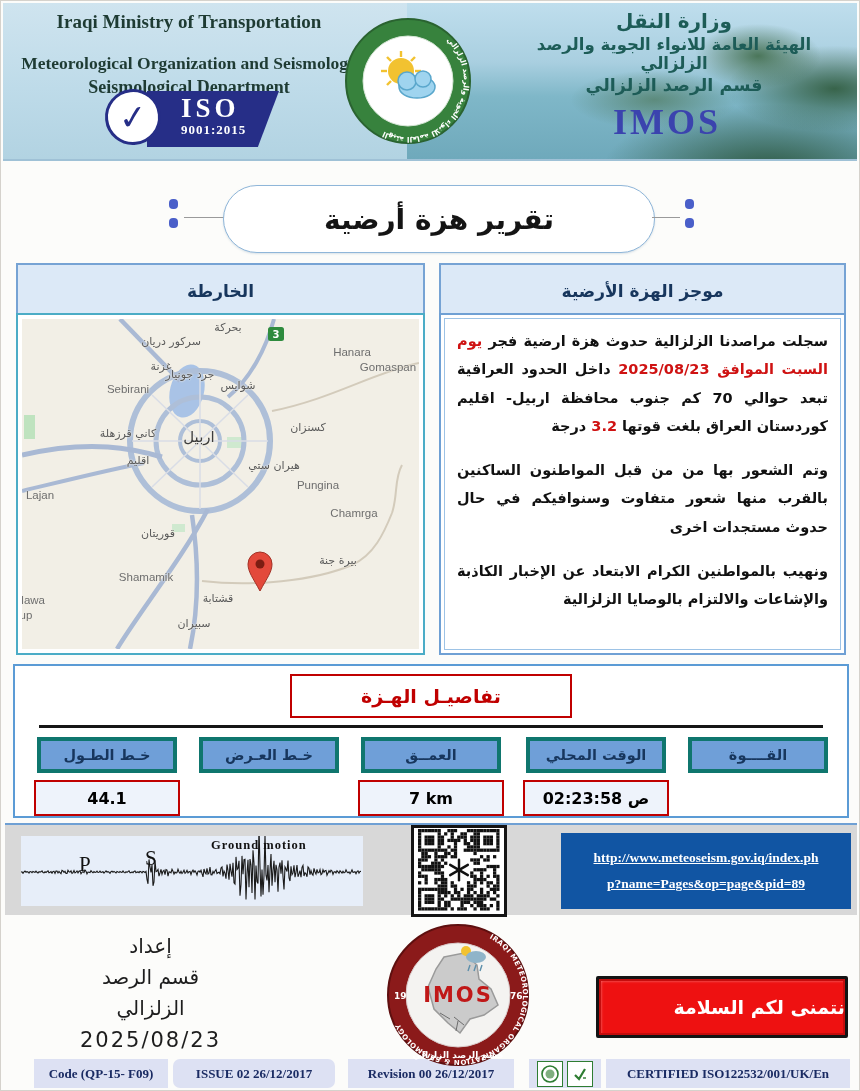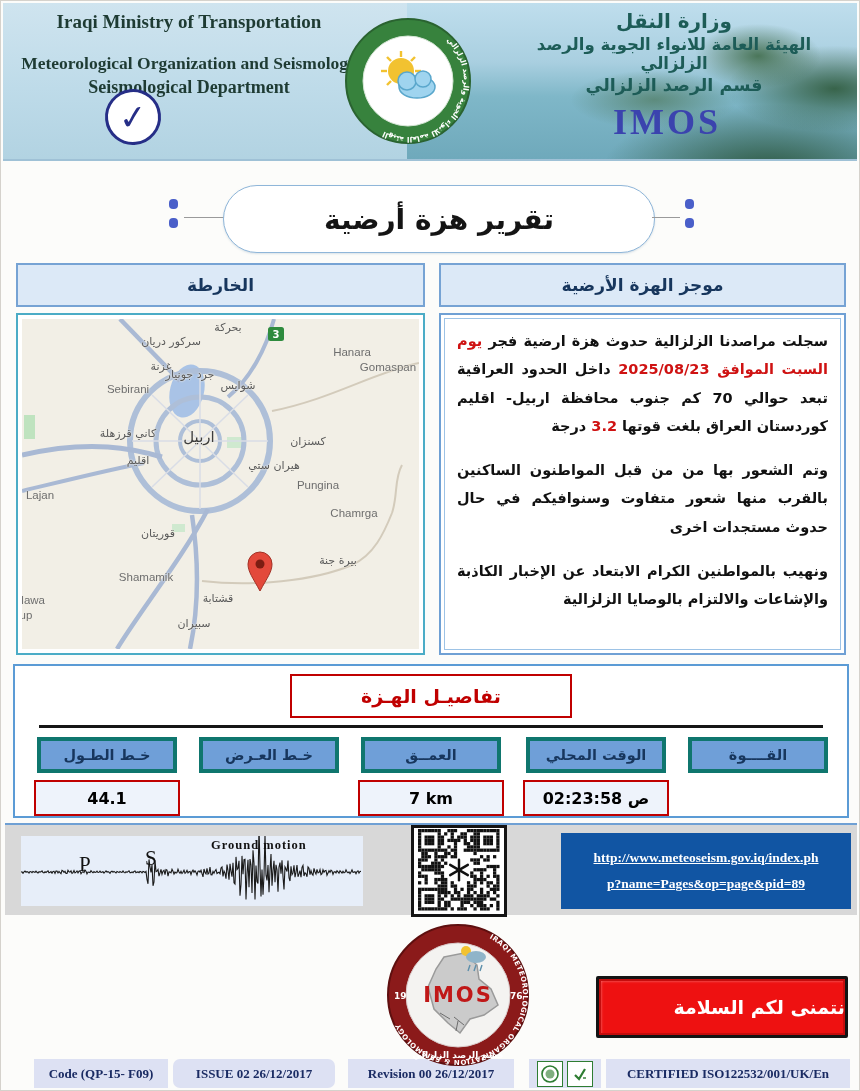--- a/index.html
+++ b/index.html
@@ -48,21 +48,21 @@
            justify-content:center;box-shadow:0 1px 2px rgba(120,150,180,.25);}
   .title-oval span{font-size:28px;font-weight:bold;color:#141414;direction:rtl;}
   .tline{position:absolute;top:48px;height:0;border-top:1.5px solid #9a9a9a;}
   .tline.l{left:183px;width:40px;}
   .tline.r{left:651px;width:28px;}
   .dots{position:absolute;width:9px;}
   .dots i{display:block;width:9px;height:10px;border-radius:4px;background:#4a5fc9;margin-bottom:9px;}
   .dots.l{left:168px;top:30px;}
   .dots.r{left:684px;top:30px;}
   
-  .sec-h{position:absolute;top:262px;height:44px;background:#dce9f7;border:2px solid #76a3d4;
+  .sec-h{position:absolute;top:262px;height:56px;background:#dce9f7;border:2px solid #76a3d4;
          box-sizing:border-box;display:flex;align-items:center;justify-content:center;
          font-weight:bold;font-size:17px;color:#17365d;direction:rtl;}
   .sec-h.map{left:15px;width:409px;}
   .sec-h.sum{left:438px;width:407px;}
   
   .map-box{position:absolute;left:15px;top:312px;width:409px;height:342px;background:#fff;
         border:2px solid #4bacc6;box-sizing:border-box;padding:4px;}
   .map-inner{position:relative;width:397px;height:330px;background:#f2efe6;overflow:hidden;}
   .map-inner svg{position:absolute;left:0;top:0;}
   .map-label{position:absolute;transform:translate(-50%,-50%);white-space:nowrap;
@@ -138,20 +138,24 @@
 <div id="page">
 
   <div class="hdr">
     <div class="hdr-photo"></div>
     <div class="hdr-en">
       <div class="l1">Iraqi Ministry of Transportation</div>
       <div class="l2">Meteorological Organization and Seismology</div>
       <div class="l3">Seismological  Department</div>
     </div>
     <div class="iso-badge">
+      <div class="iso-box">
+        <div class="t1">ISO</div>
+        <div class="t2">9001:2015</div>
+      </div>
       <div class="iso-circle">
         <span>✓</span>
       </div>
     </div>
     <div class="hdr-logo">
       <svg width="130" height="136" viewBox="0 0 130 136">
         <circle cx="65" cy="68" r="62" fill="#37823d" stroke="#2a6330" stroke-width="2"></circle>
         <circle cx="65" cy="68" r="45" fill="#ffffff" stroke="#d6e6d6" stroke-width="1"></circle>
         <defs>
             <path id="hArc" d="M65,12 a56,56 0 1,1 -0.1,0"></path>
@@ -255,21 +259,21 @@
         </g>
       </svg>
     <span class="map-label ar" style="left: 149px; top: 22px;">سركور دريان</span>
         <span class="map-label ar" style="left: 206px; top: 8px;">بحركة</span>
         <span class="map-label en" style="left: 330px; top: 33px;">Hanara</span>
         <span class="map-label en" style="left: 366px; top: 48px;">Gomaspan</span>
         <span class="map-label ar" style="left: 139px; top: 47px;">غزنة</span>
         <span class="map-label ar" style="left: 168px; top: 55px;">جرد جونيار</span>
         <span class="map-label en" style="left: 106px; top: 70px;">Sebirani</span>
         <span class="map-label ar" style="left: 216px; top: 66px;">شوايس</span>
-        <span class="map-label ar" style="left: 286px; top: 122px;">كسنزان</span>
+        <span class="map-label ar" style="left: 286px; top: 108px;">كسنزان</span>
         <span class="map-label ar" style="left: 106px; top: 114px;">كاني قرزهلة</span>
         <span class="map-label city" style="left: 177px; top: 118px;">اربيل</span>
         <span class="map-label ar" style="left: 252px; top: 146px;">هيران ستي</span>
         <span class="map-label ar" style="left: 116px; top: 141px;">اقليم</span>
         <span class="map-label en" style="left: 296px; top: 166px;">Pungina</span>
         <span class="map-label en" style="left: 332px; top: 194px;">Chamrga</span>
         <span class="map-label en" style="left: 18px; top: 176px;">Lajan</span>
         <span class="map-label ar" style="left: 136px; top: 214px;">قوريتان</span>
         <span class="map-label ar" style="left: 316px; top: 241px;">بيرة جنة</span>
         <span class="map-label en" style="left: 124px; top: 258px;">Shamamik</span>
@@ -658,20 +662,26 @@
       </svg>
     </div>
     <div class="link-box">
       <a href="#">
         <span>http://www.meteoseism.gov.iq/index.ph</span><br>
         <span>p?name=Pages&amp;op=page&amp;pid=89</span>
       </a>
     </div>
   </div>
 
+  <div class="prepared">
+    <div class="pl">إعداد</div>
+    <div class="pl">قسم الرصد</div>
+    <div class="pl">الزلزالي</div>
+    <div class="pd">2025/08/23</div>
+  </div>
 
   <div class="foot-logo">
     <svg width="148" height="148" viewBox="0 0 148 148">
       <circle cx="74" cy="74" r="70" fill="#8b1a1a" stroke="#5e0f0f" stroke-width="2"></circle>
       <circle cx="74" cy="74" r="52" fill="#f4f3f1" stroke="#d9c9c9" stroke-width="1"></circle>
       <defs>
           <path id="fArc" d="M74,9 a65,65 0 1,1 -0.1,0"></path>
         </defs>
       <text font-size="7" fill="#ffffff" font-weight="bold" letter-spacing="0.5">
         <textPath href="#fArc" startOffset="8%">IRAQI METEOROLOGICAL ORGANIZATION &amp; SEISMOLOGY</textPath>

